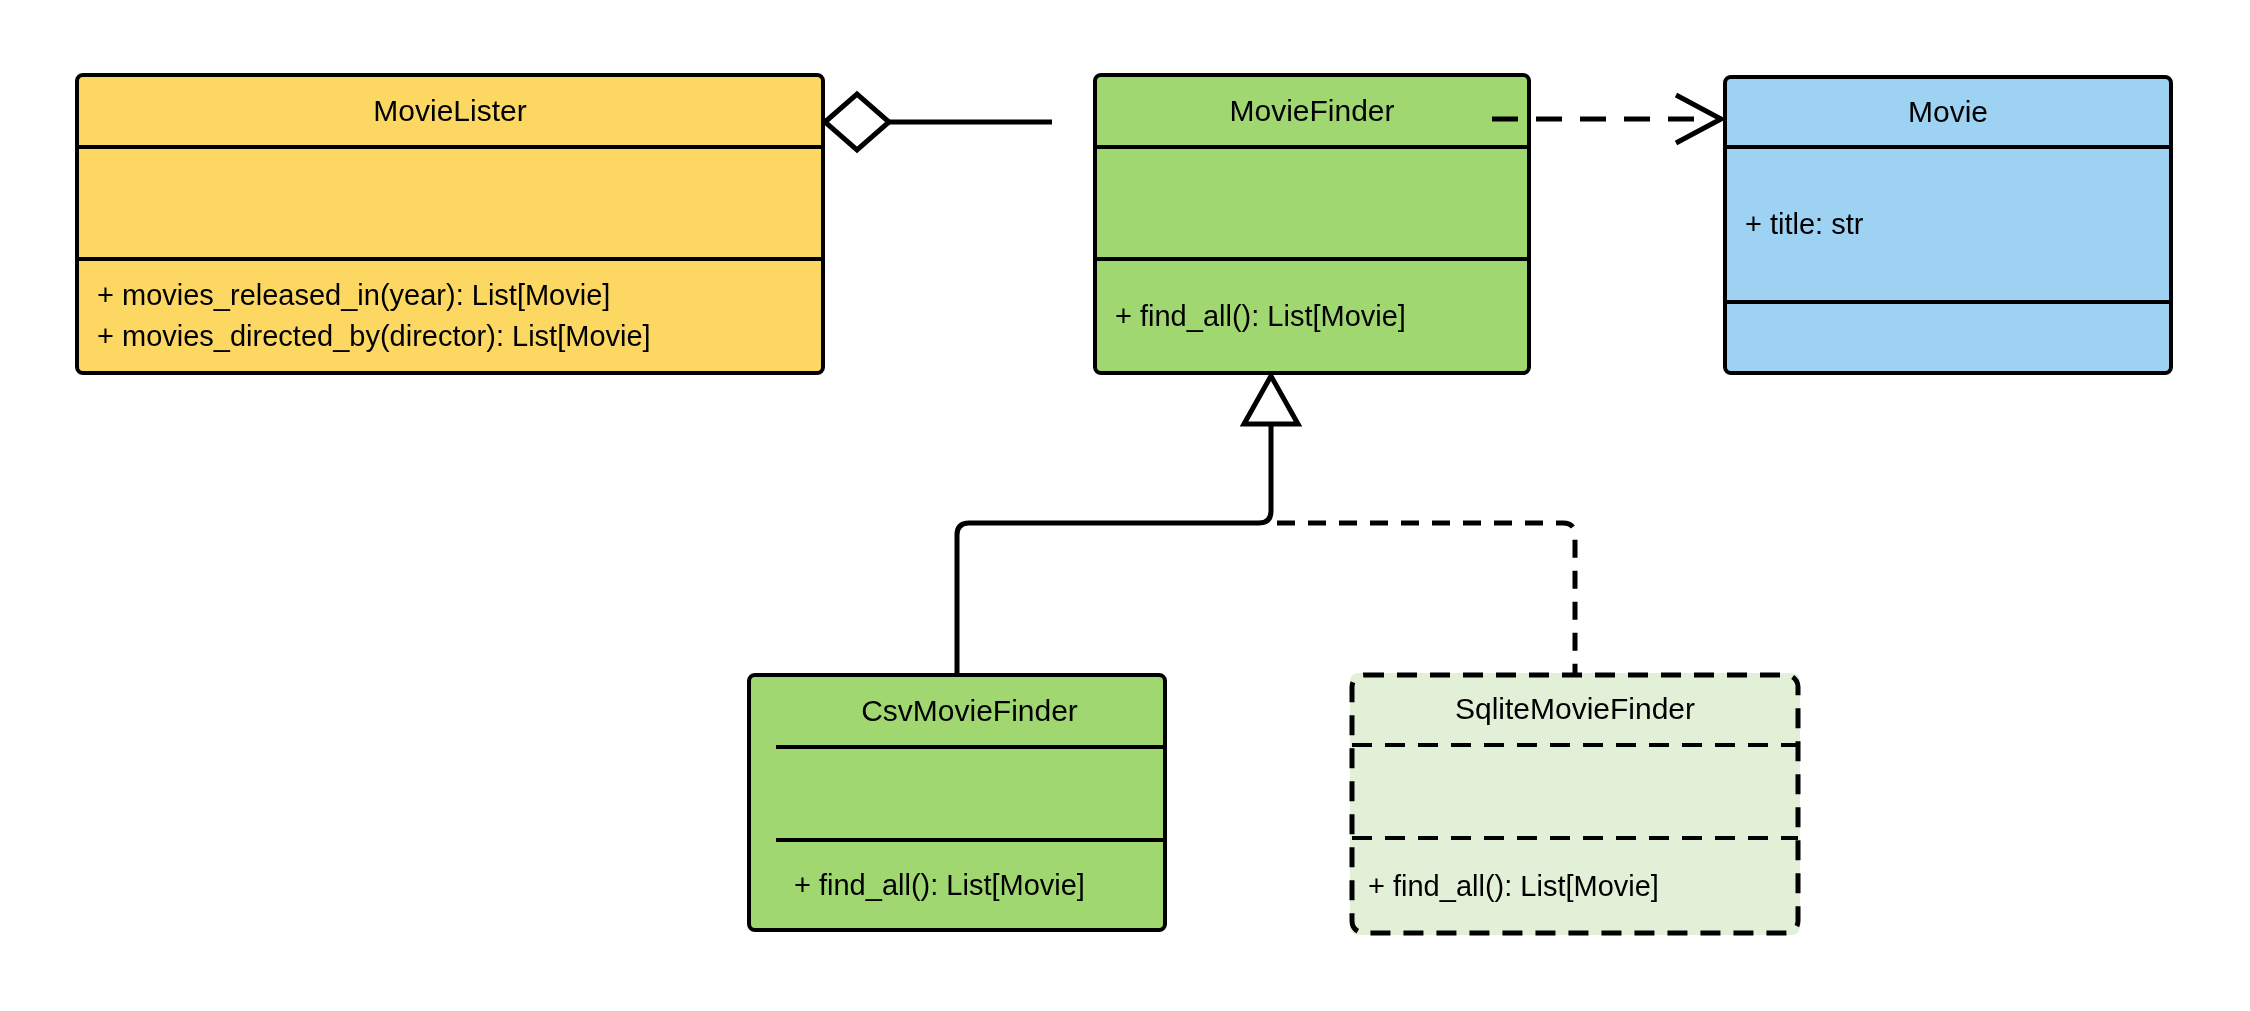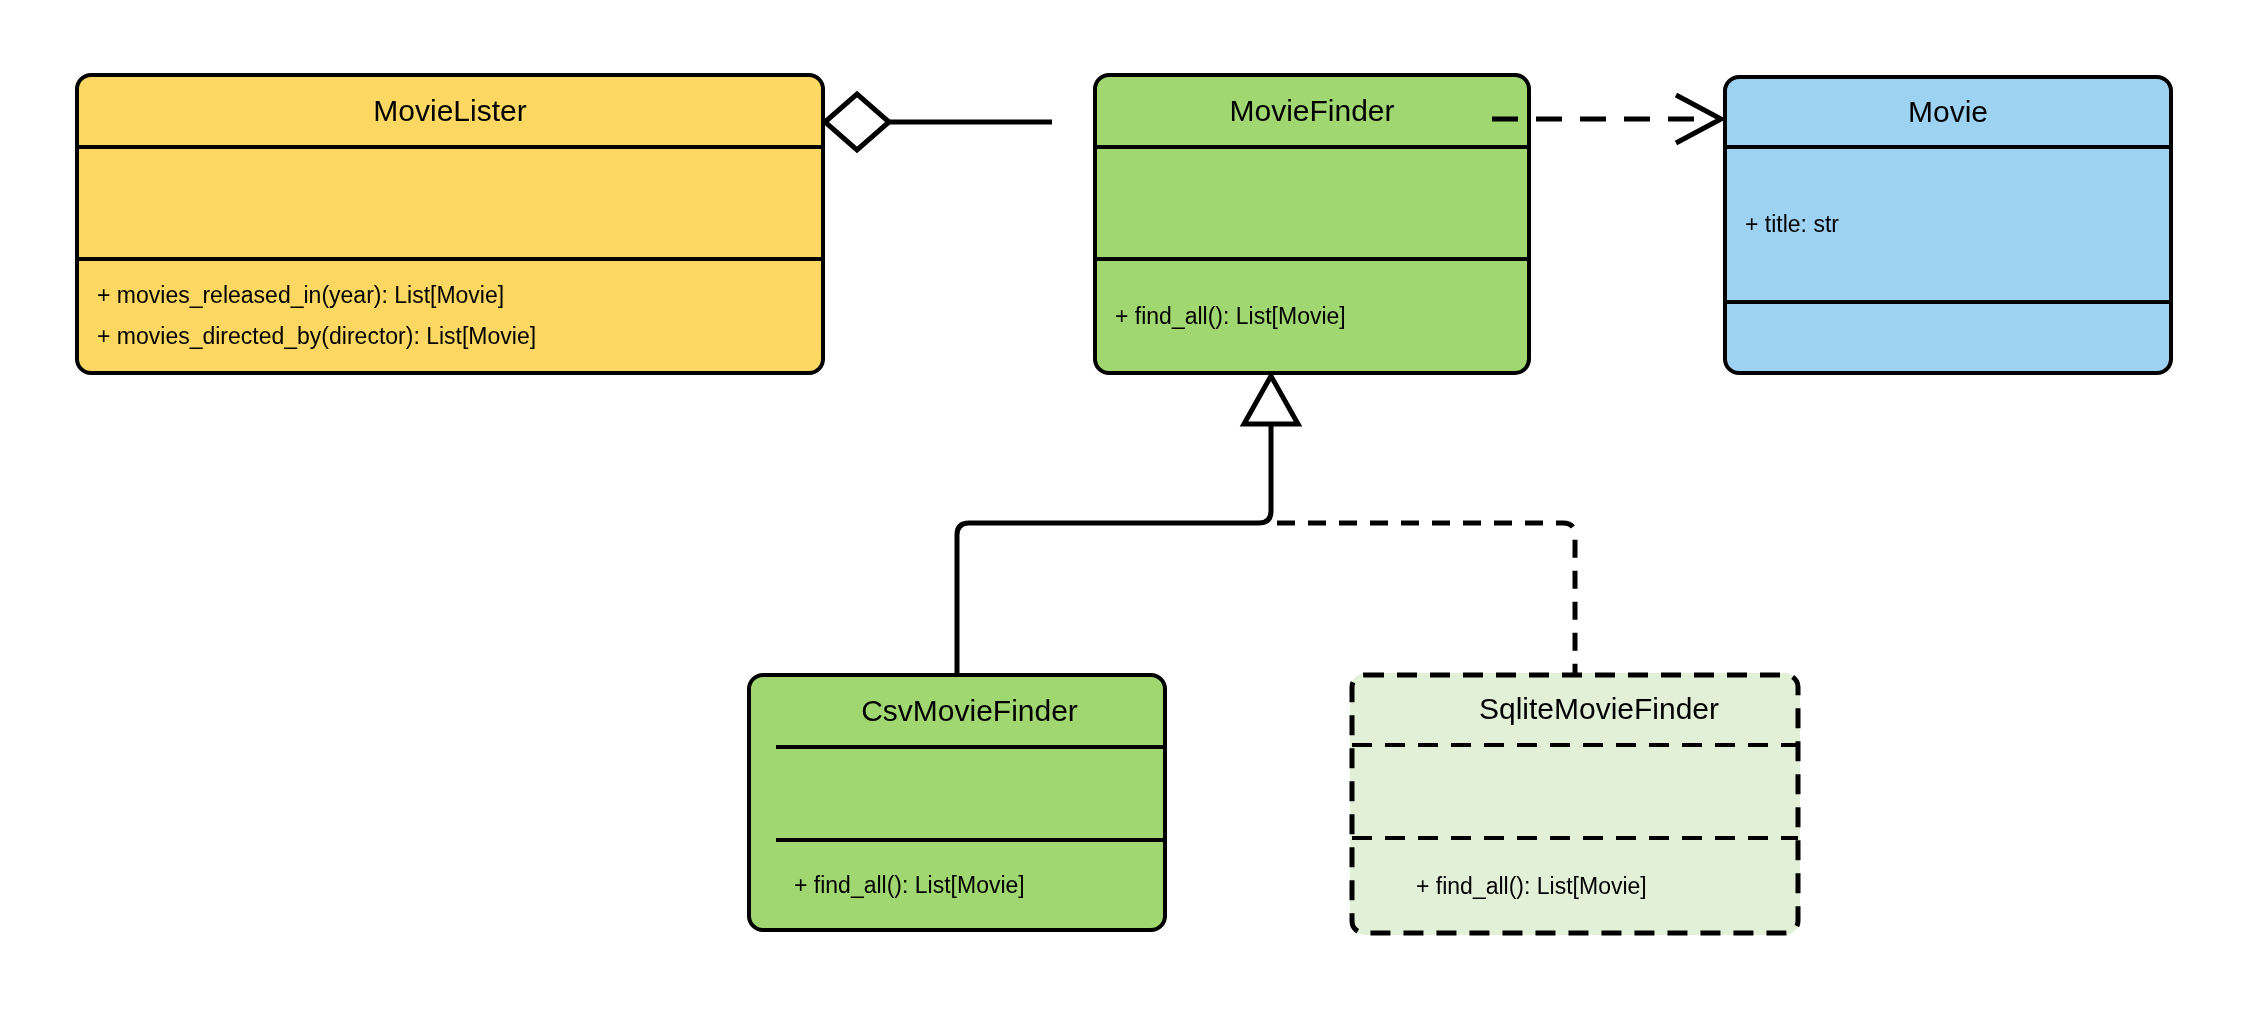--- a/index.html
+++ b/index.html
@@ -16,28 +16,28 @@
     background:var(--color-background);
     font-family:"Liberation Sans","DejaVu Sans",sans-serif;
     color:var(--color-stroke);
     overflow:hidden;
   }
   .canvas{position:relative;width:2250px;height:1011px;}
 
   .uml-class{
     position:absolute;
     display:flex;flex-direction:column;
-    border-radius:16px;
+    border-radius:8px;
   }
   .uml-class.solid{border:4px solid var(--color-stroke);}
   .sec{display:flex;flex-direction:column;justify-content:center;overflow:hidden;}
   .sec.head{align-items:center;font-size:30px;}
   .solid .sec.mid,.solid .sec.bot{border-top:4px solid var(--color-stroke);}
   .row{
-    font-size:23px;line-height:41px;
+    font-size:29px;line-height:41px;
     padding:0 18px;white-space:nowrap;
   }
   svg.connectors{
     position:absolute;left:0;top:0;
     pointer-events:none;z-index:5;
   }
   svg.connectors *{vector-effect:none;}
 </style>
 </head>
 <body>
@@ -70,21 +70,21 @@
   </div>
 
   <div class="uml-class solid" style="left:747px;top:673px;width:420px;height:259px;background:var(--color-green);padding-left:25px;">
     <div class="sec head" style="height:68px;">CsvMovieFinder</div>
     <div class="sec mid" style="height:93px;"></div>
     <div class="sec bot" style="flex:1;">
       <div class="row">+ find_all(): List[Movie]</div>
     </div>
   </div>
 
-  <div class="uml-class dashed" style="left:1350px;top:673px;width:450px;height:262px;background:var(--color-light-green);padding-left:48px;">
+  <div class="uml-class dashed" style="left:1350px;top:673px;width:450px;height:262px;background:var(--color-light-green);">
     <div class="sec head" style="height:72px;">SqliteMovieFinder</div>
     <div class="sec mid" style="height:93px;"></div>
     <div class="sec bot" style="flex:1;">
       <div class="row">+ find_all(): List[Movie]</div>
     </div>
   </div>
 
   <svg class="connectors" width="2250" height="1011" viewBox="0 0 2250 1011">
 
     

